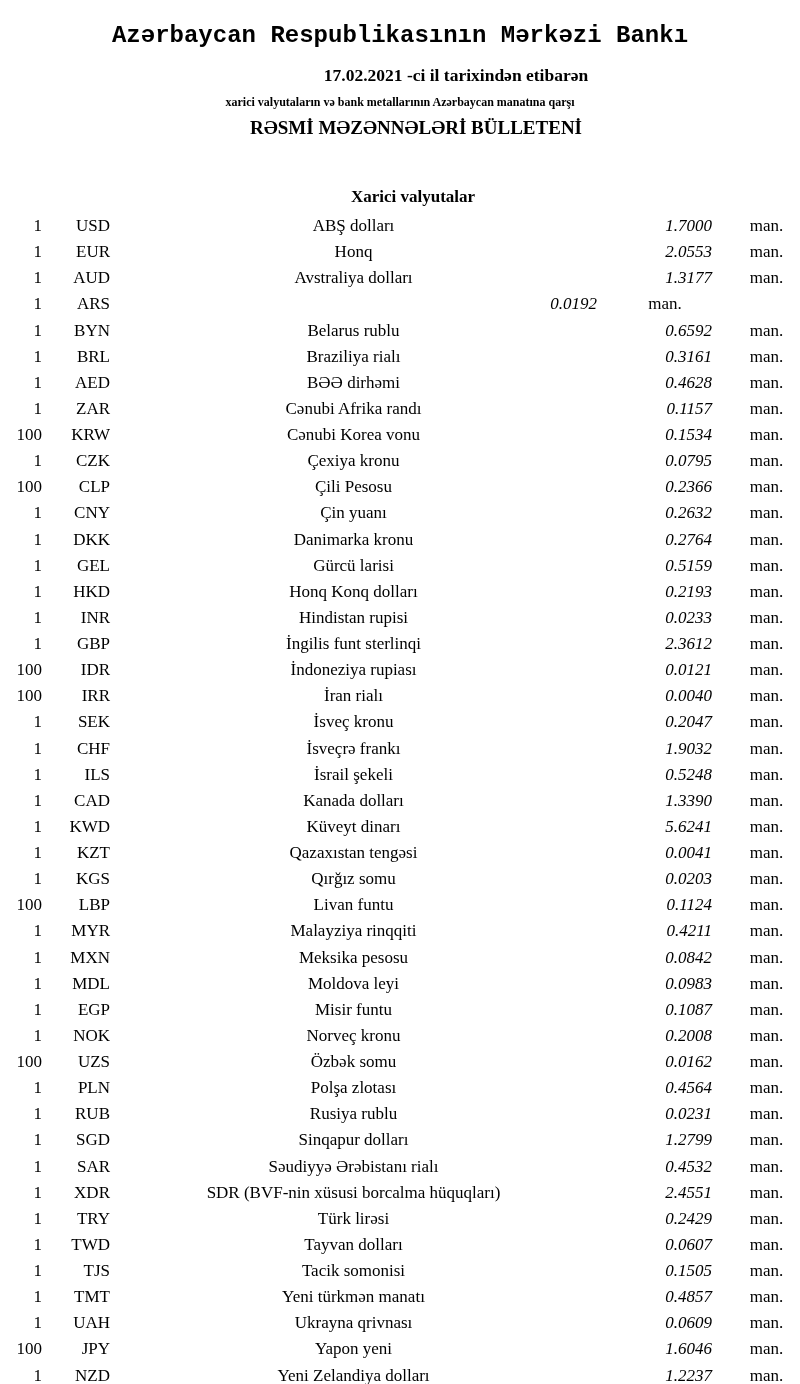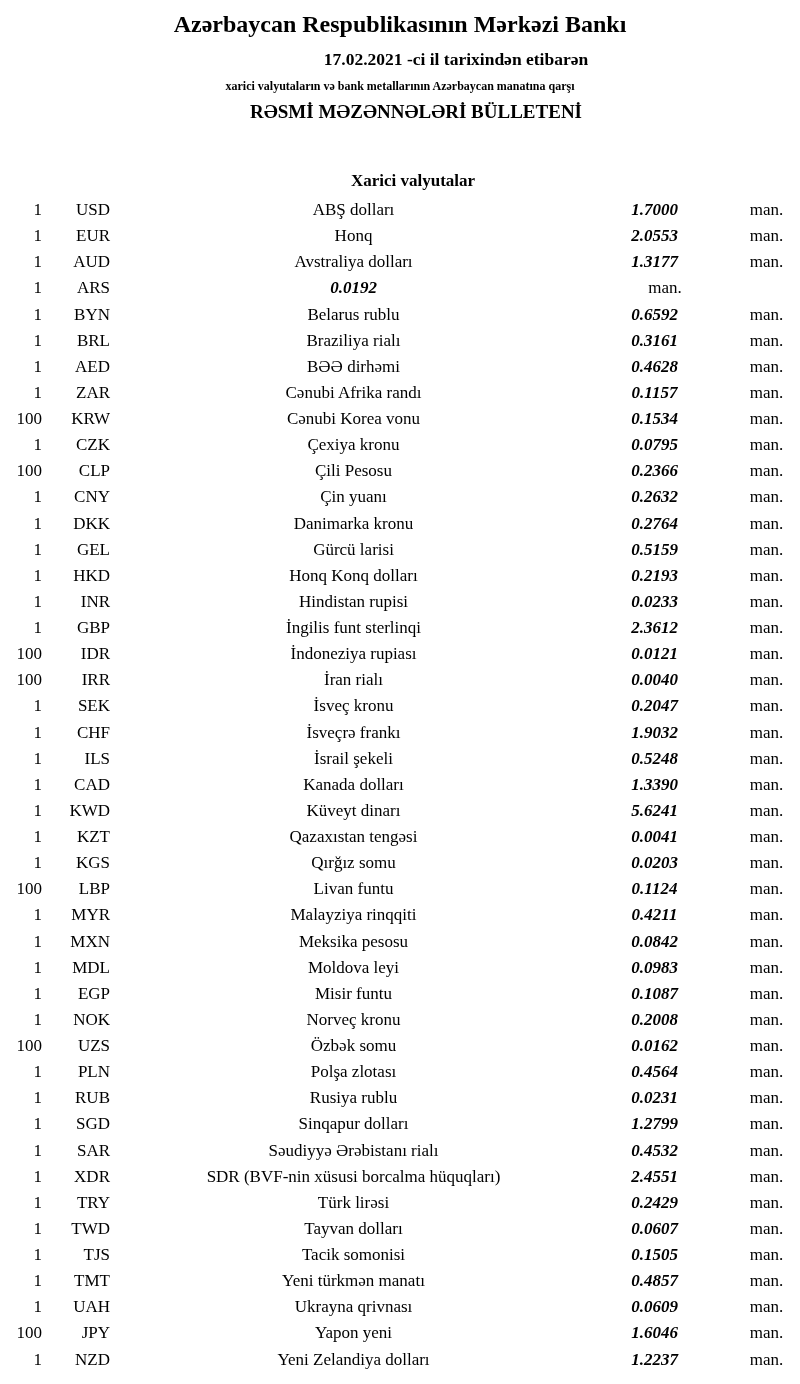--- a/index.html
+++ b/index.html
@@ -11,26 +11,27 @@
     position: relative;
     width: 800px;
     height: 1384px;
     background: #ffffff;
     color: #000000;
     font-family: "Liberation Serif", "DejaVu Serif", serif;
     overflow: hidden;
   }
   .doc-header { text-align: center; }
   .bank-title {
-    margin: 0;
+    margin: 12px;
     padding-top: 8px;
     font-size: 24px;
     font-weight: 700;
     line-height: 32px;
     text-align: center;
+    font-family: Liberation Mono, monospace;
   }
   .date-line {
     position: relative;
     left: 56px;
     margin-top: 8px;
     font-size: 17.5px;
     font-weight: 700;
     line-height: 22px;
     text-align: center;
   }
@@ -65,21 +66,21 @@
   .rate-row {
     display: grid;
     grid-template-columns: 42px 68px 487px 115px 88px;
     line-height: 26.14px;
     height: 26.14px;
     font-size: 17px;
   }
   .cell-qty    { text-align: right; }
   .cell-code   { text-align: right; }
   .cell-name   { text-align: center; padding-left: 0; }
-  .cell-rate   { text-align: center; font-weight: 700; font-style: italic; }
+  .cell-rate   { text-align: right; font-weight: 400; font-style: italic; }
   .cell-unit   { text-align: center; padding-left: 21px; }
 </style>
 </head>
 <body>
 
 <div class="page">
 
   <div class="doc-header">
     <h1 class="bank-title">Azərbaycan Respublikasının Mərkəzi Bankı</h1>
     <div class="date-line">17.02.2021 -ci il tarixindən etibarən</div>

